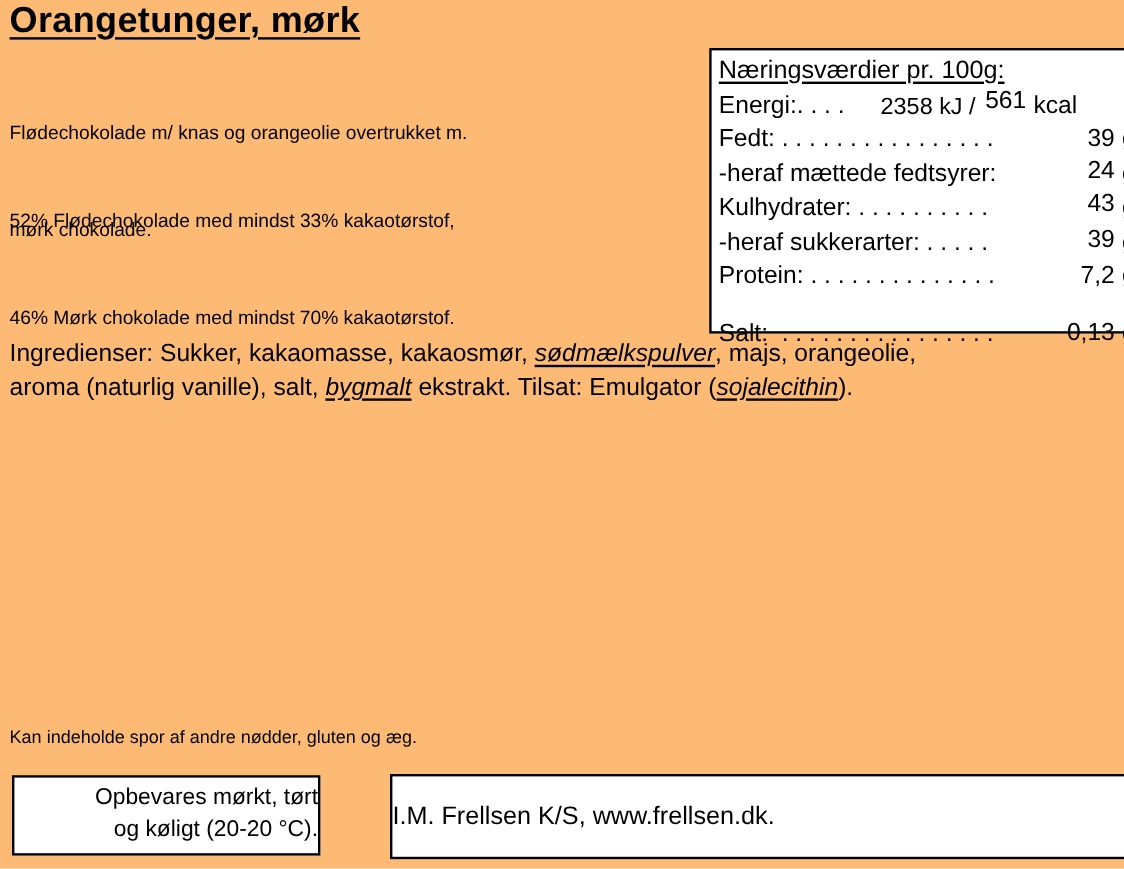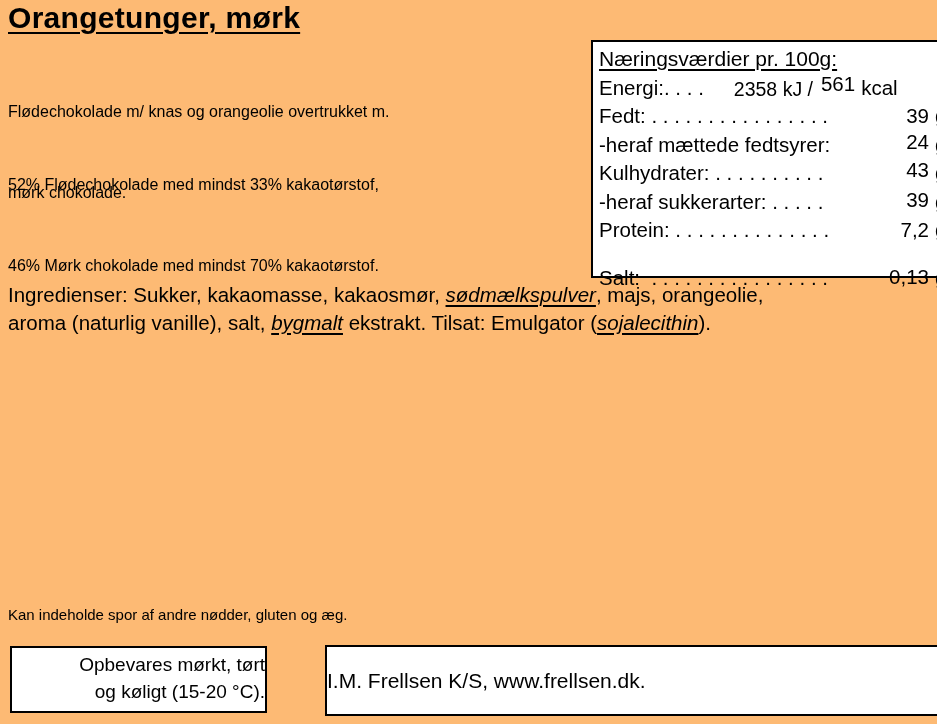--- a/index.html
+++ b/index.html
@@ -157,20 +157,20 @@
 
   <div class="abs ingredients">
     <span class="line"><span>Ingredienser: Sukker, kakaomasse, kakaosmør, </span><span class="em-ingredient">sødmælkspulver</span><span>, majs, orangeolie,</span></span>
     <span class="line"><span>aroma (naturlig vanille), salt, </span><span class="em-ingredient">bygmalt</span><span> ekstrakt. Tilsat: Emulgator (</span><span class="em-ingredient">sojalecithin</span><span>).</span></span>
   </div>
 
   <div class="abs allergen">Kan indeholde spor af andre nødder, gluten og æg.</div>
 
   <div class="abs storage-box">
     <span class="line">Opbevares mørkt, tørt</span>
-    <span class="line">og køligt (15-20 °C).</span>
+    <span class="line">og køligt (20-20 °C).</span>
   </div>
 
   <div class="abs producer-box">
     <span>I.M. Frellsen K/S, www.frellsen.dk.</span>
   </div>
 
 </div>
 
 </body></html>

